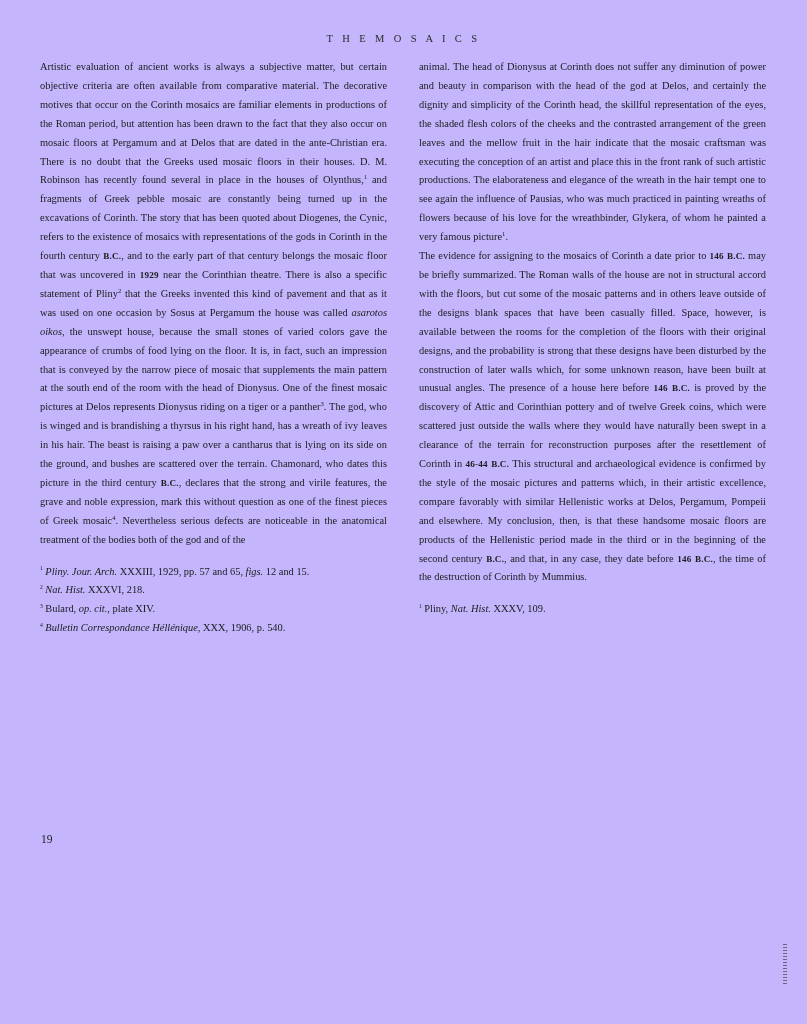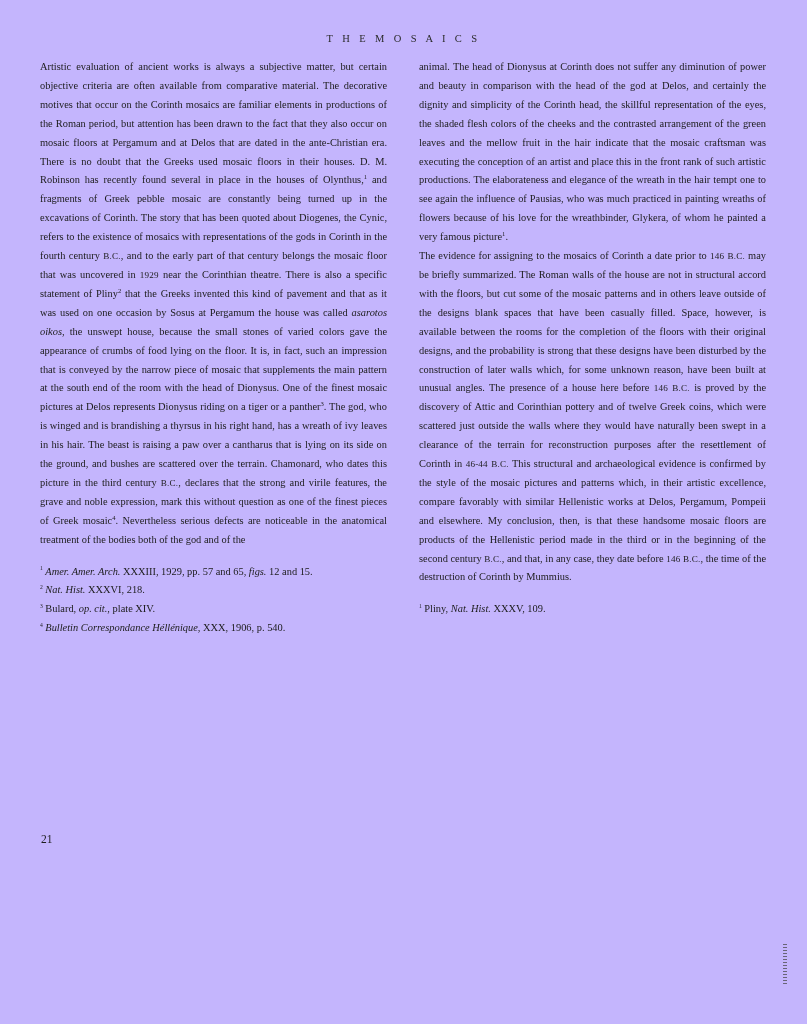--- a/index.html
+++ b/index.html
@@ -54,20 +54,21 @@
   .col p + p {
     text-indent: 0;
   }
   .col p.indent {
     text-indent: 0;
   }
   em { font-style: italic; }
   .sc {
     font-size: 9.1px;
     letter-spacing: 0.2px;
+    font-weight: bold;
   }
   sup {
     font-size: 6.6px;
     vertical-align: super;
     line-height: 0;
   }
   .notes {
     margin-top: 13px;
     border-top: none;
   }
@@ -109,33 +110,33 @@
 
 <div class="page">
 
   <div class="running-head">T H E   M O S A I C S</div>
 
   <div class="columns">
 
     <div class="col">
       <p id="lp1">Artistic evaluation of ancient works is always a subjective matter, but certain objective criteria are often available from comparative material. The decorative motives that occur on the Corinth mosaics are familiar elements in productions of the Roman period, but attention has been drawn to the fact that they also occur on mosaic floors at Pergamum and at Delos that are dated in the ante-Christian era. There is no doubt that the Greeks used mosaic floors in their houses. D. M. Robinson has recently found several in place in the houses of Olynthus,<sup>1</sup> and fragments of Greek pebble mosaic are constantly being turned up in the excavations of Corinth. The story that has been quoted about Diogenes, the Cynic, refers to the existence of mosaics with representations of the gods in Corinth in the fourth century <span class="sc">B.C.</span>, and to the early part of that century belongs the mosaic floor that was uncovered in <span class="sc">1929</span> near the Corinthian theatre. There is also a specific statement of Pliny<sup>2</sup> that the Greeks invented this kind of pavement and that as it was used on one occasion by Sosus at Pergamum the house was called <em>asarotos oikos</em>, the unswept house, because the small stones of varied colors gave the appearance of crumbs of food lying on the floor. It is, in fact, such an impression that is conveyed by the narrow piece of mosaic that supplements the main pattern at the south end of the room with the head of Dionysus. One of the finest mosaic pictures at Delos represents Dionysus riding on a tiger or a panther<sup>3</sup>. The god, who is winged and is brandishing a thyrsus in his right hand, has a wreath of ivy leaves in his hair. The beast is raising a paw over a cantharus that is lying on its side on the ground, and bushes are scattered over the terrain. Chamonard, who dates this picture in the third century <span class="sc">B.C.</span>, declares that the strong and virile features, the grave and noble expression, mark this without question as one of the finest pieces of Greek mosaic<sup>4</sup>. Nevertheless serious defects are noticeable in the anatomical treatment of the bodies both of the god and of the</p>
       <div class="notes" id="lnotes">
-          <p class="note"><sup>1</sup><em>Amer. Amer. Arch.</em><span> XXXIII, 1929, pp. 57 and 65, </span><em>figs.</em><span> 12 and 15.</span></p>
+          <p class="note"><sup>1</sup><em>Pliny. Jour. Arch.</em><span> XXXIII, 1929, pp. 57 and 65, </span><em>figs.</em><span> 12 and 15.</span></p>
           <p class="note"><sup>2</sup><em>Nat. Hist.</em><span> XXXVI, 218.</span></p>
           <p class="note"><sup>3</sup><span>Bulard, </span><em>op. cit.</em><span>, plate XIV.</span></p>
           <p class="note"><sup>4</sup><em>Bulletin Correspondance Héllénique</em><span>, XXX, 1906, p. 540.</span></p>
         </div>
     </div>
 
     <div class="col">
       <p id="rp1">animal. The head of Dionysus at Corinth does not suffer any diminution of power and beauty in comparison with the head of the god at Delos, and certainly the dignity and simplicity of the Corinth head, the skillful representation of the eyes, the shaded flesh colors of the cheeks and the contrasted arrangement of the green leaves and the mellow fruit in the hair indicate that the mosaic craftsman was executing the conception of an artist and place this in the front rank of such artistic productions. The elaborateness and elegance of the wreath in the hair tempt one to see again the influence of Pausias, who was much practiced in painting wreaths of flowers because of his love for the wreathbinder, Glykera, of whom he painted a very famous picture<sup>1</sup>.</p>
       <p class="indent" id="rp2" style="margin-top:0">The evidence for assigning to the mosaics of Corinth a date prior to <span class="sc">146</span> <span class="sc">B.C.</span> may be briefly summarized. The Roman walls of the house are not in structural accord with the floors, but cut some of the mosaic patterns and in others leave outside of the designs blank spaces that have been casually filled. Space, however, is available between the rooms for the completion of the floors with their original designs, and the probability is strong that these designs have been disturbed by the construction of later walls which, for some unknown reason, have been built at unusual angles. The presence of a house here before <span class="sc">146</span> <span class="sc">B.C.</span> is proved by the discovery of Attic and Corinthian pottery and of twelve Greek coins, which were scattered just outside the walls where they would have naturally been swept in a clearance of the terrain for reconstruction purposes after the resettlement of Corinth in <span class="sc">46-44</span> <span class="sc">B.C.</span> This structural and archaeological evidence is confirmed by the style of the mosaic pictures and patterns which, in their artistic excellence, compare favorably with similar Hellenistic works at Delos, Pergamum, Pompeii and elsewhere. My conclusion, then, is that these handsome mosaic floors are products of the Hellenistic period made in the third or in the beginning of the second century <span class="sc">B.C.</span>, and that, in any case, they date before <span class="sc">146</span> <span class="sc">B.C.</span>, the time of the destruction of Corinth by Mummius.</p>
       <div class="notes" id="rnotes">
           <p class="note"><sup>1</sup><span>Pliny, </span><em>Nat. Hist.</em><span> XXXV, 109.</span></p>
         </div>
     </div>
 
   </div>
 
-  <div class="folio">21</div>
+  <div class="folio">19</div>
   <div class="edge-mark"></div>
 
 </div>
 
 </body></html>

